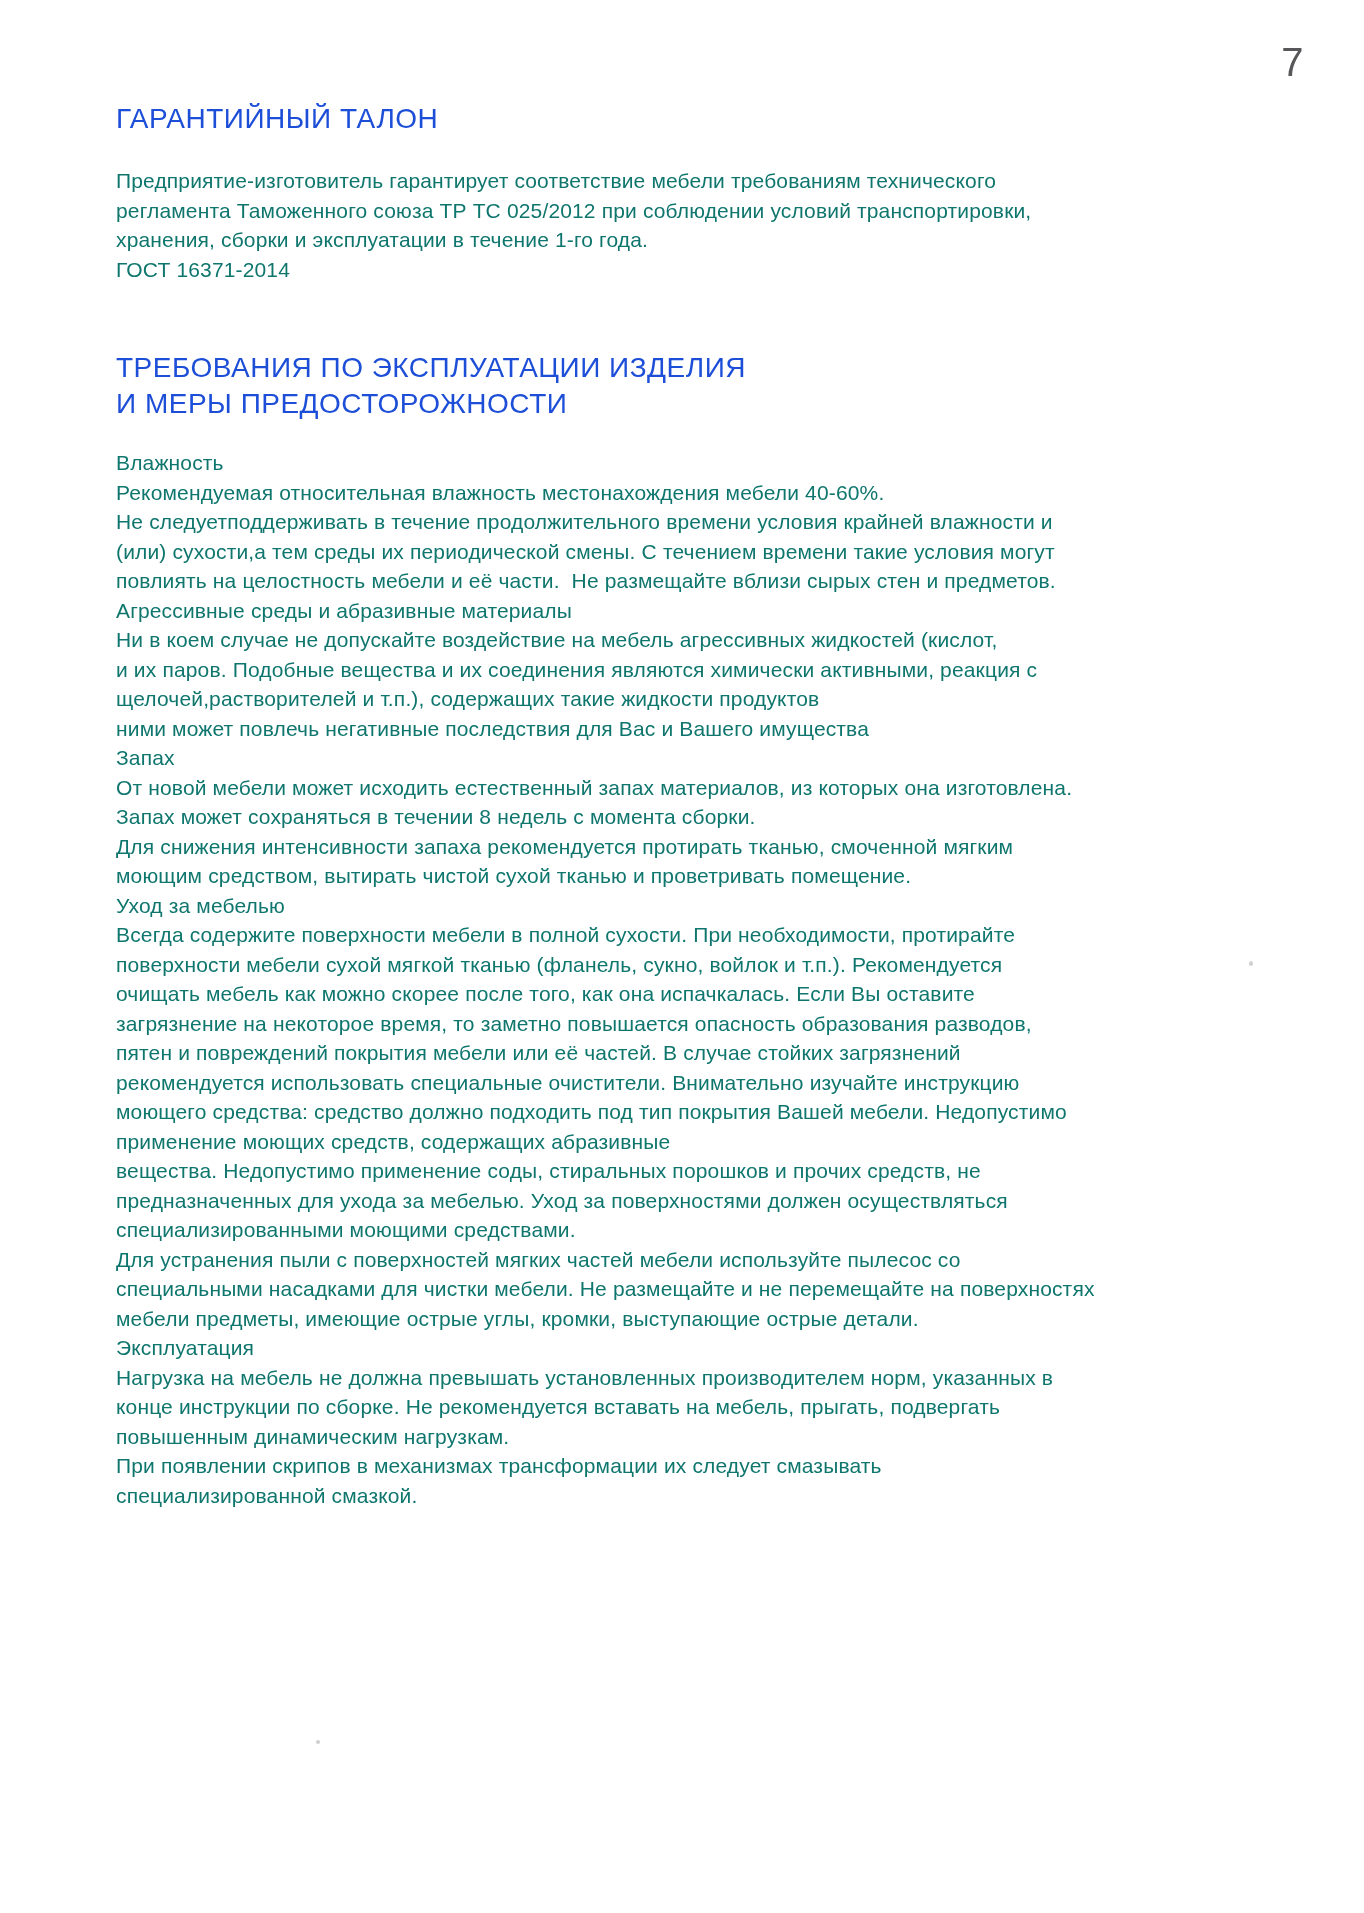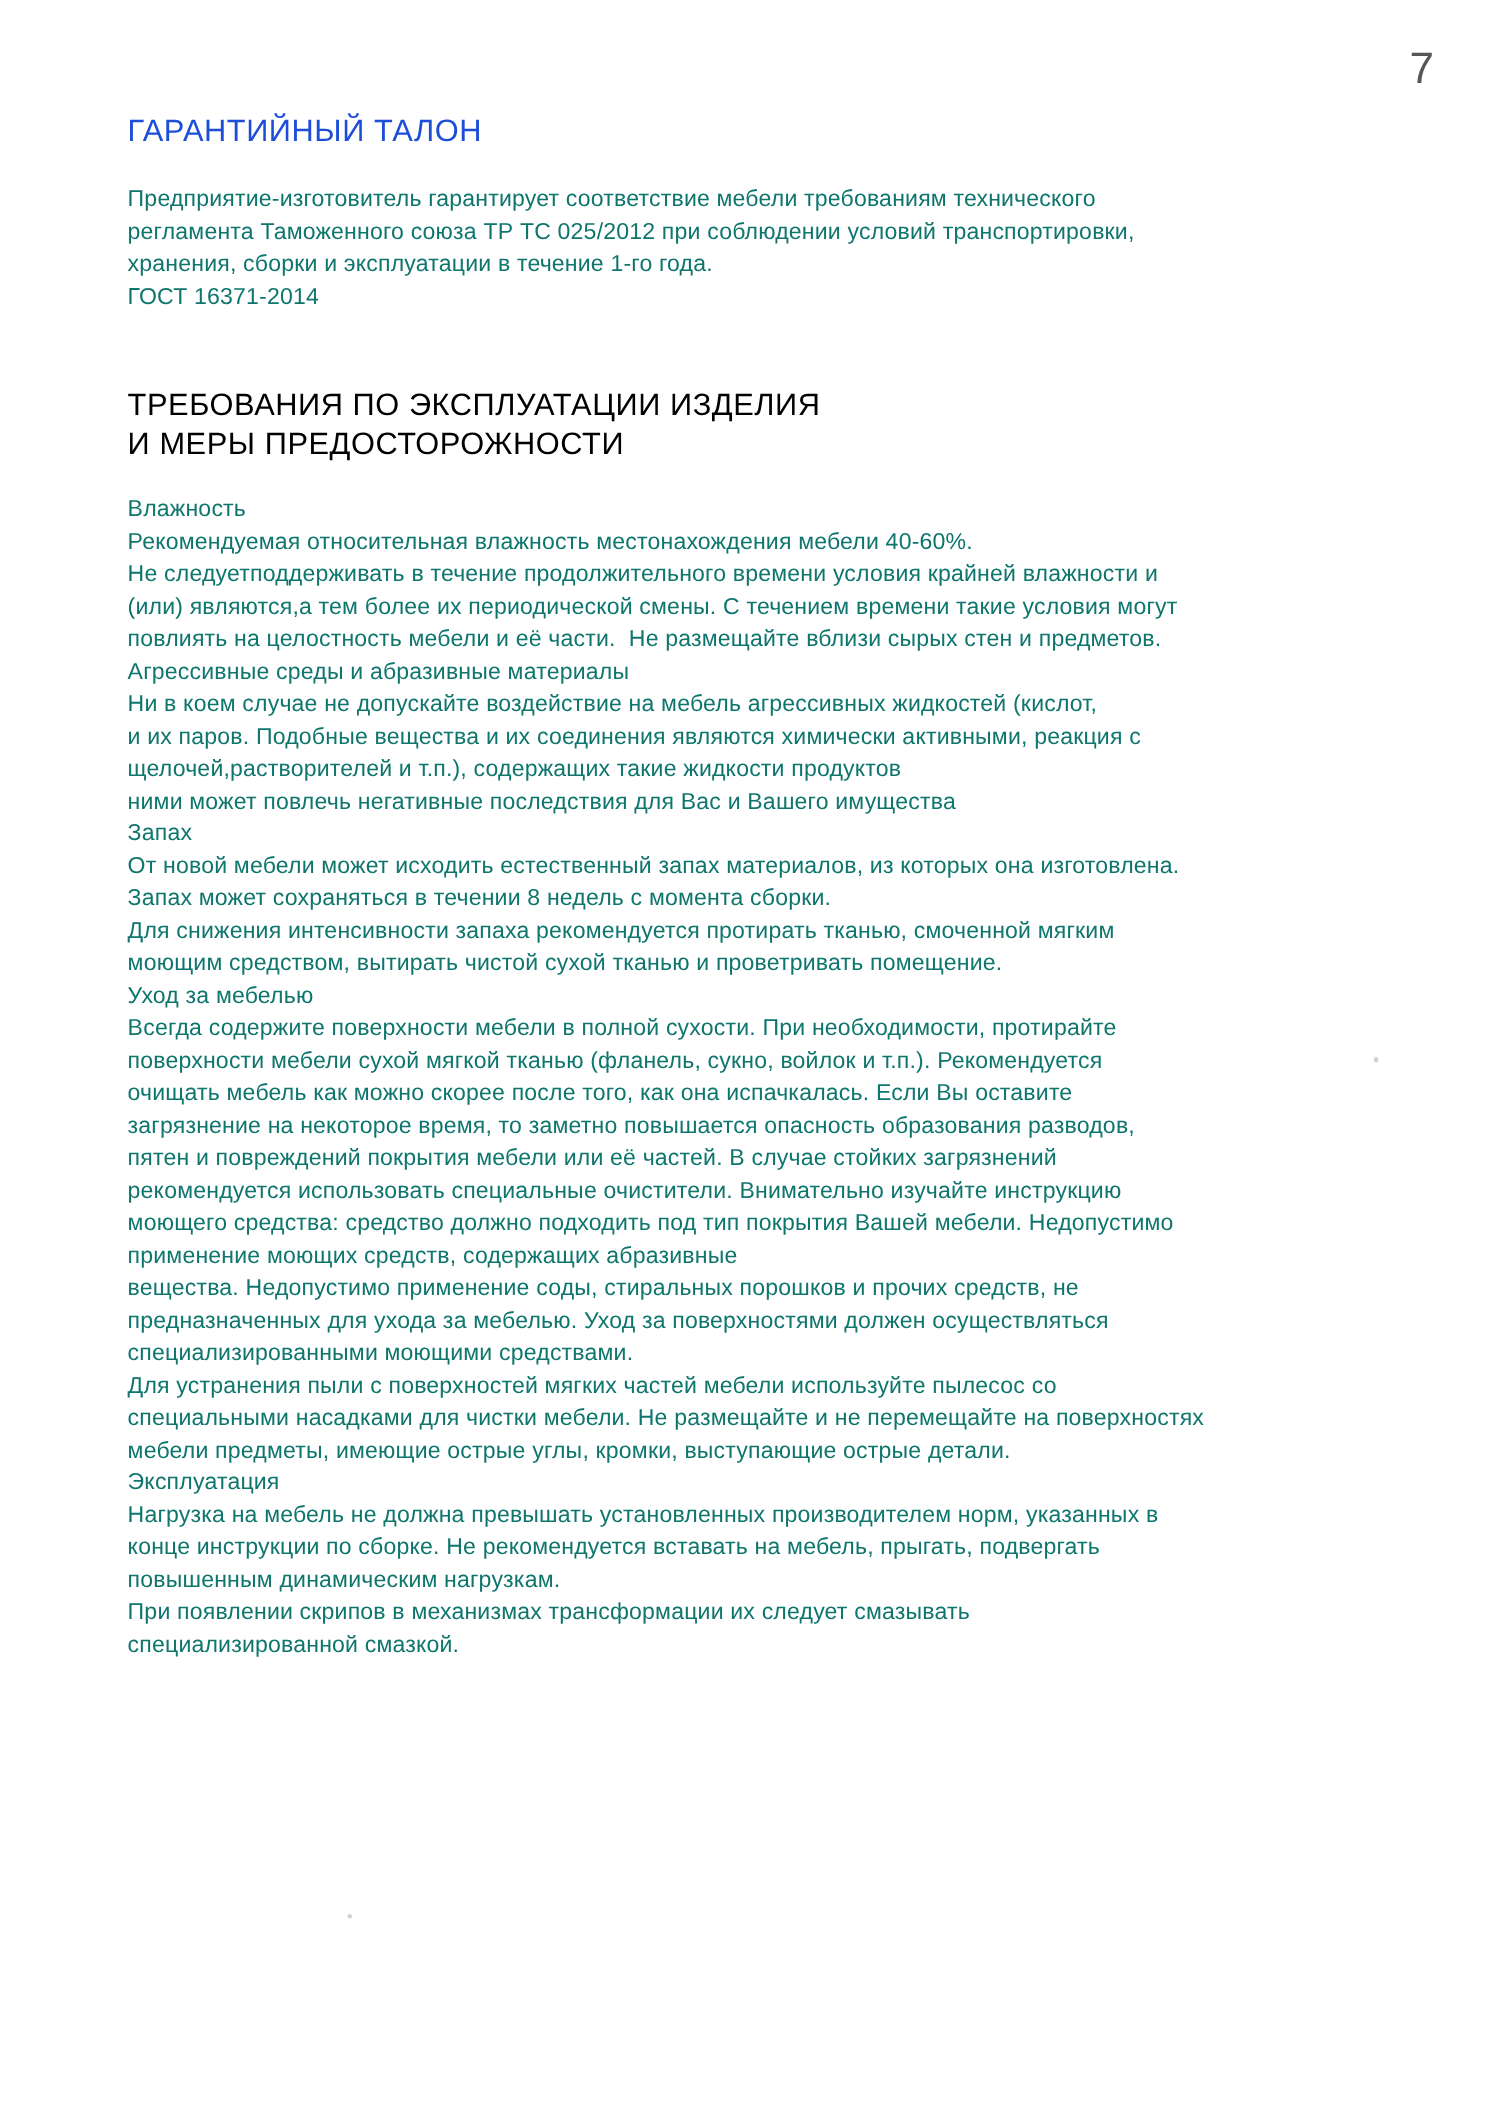--- a/index.html
+++ b/index.html
@@ -42,21 +42,21 @@
     left: 116px;
     top: 166px;
   }
   .section-heading {
     position: absolute;
     left: 116px;
     top: 350px;
     margin: 0;
     font-size: 28px;
     font-weight: 400;
-    color: #000000;
+    color: #1d4ed8;
     letter-spacing: 0.5px;
   }
   .section-heading .line {
     line-height: 36px;
   }
   .body-para {
     position: absolute;
     left: 116px;
     top: 448px;
   }
@@ -97,21 +97,21 @@
 
   <h2 class="section-heading">
       <div class="line">ТРЕБОВАНИЯ ПО ЭКСПЛУАТАЦИИ ИЗДЕЛИЯ</div>
       <div class="line">И МЕРЫ ПРЕДОСТОРОЖНОСТИ</div>
     </h2>
 
   <div class="para body-para">
       <div class="line">Влажность</div>
       <div class="line">Рекомендуемая относительная влажность местонахождения мебели 40-60%.</div>
       <div class="line">Не следуетподдерживать в течение продолжительного времени условия крайней влажности и</div>
-      <div class="line">(или) являются,а тем более их периодической смены. С течением времени такие условия могут</div>
+      <div class="line">(или) сухости,а тем среды их периодической смены. С течением времени такие условия могут</div>
       <div class="line">повлиять на целостность мебели и её части.  Не размещайте вблизи сырых стен и предметов.</div>
       <div class="line">Агрессивные среды и абразивные материалы</div>
       <div class="line">Ни в коем случае не допускайте воздействие на мебель агрессивных жидкостей (кислот,</div>
       <div class="line">и их паров. Подобные вещества и их соединения являются химически активными, реакция с</div>
       <div class="line">щелочей,растворителей и т.п.), содержащих такие жидкости продуктов</div>
       <div class="line">ними может повлечь негативные последствия для Вас и Вашего имущества</div>
       <div class="line">Запах</div>
       <div class="line">От новой мебели может исходить естественный запах материалов, из которых она изготовлена.</div>
       <div class="line">Запах может сохраняться в течении 8 недель с момента сборки.</div>
       <div class="line">Для снижения интенсивности запаха рекомендуется протирать тканью, смоченной мягким</div>

